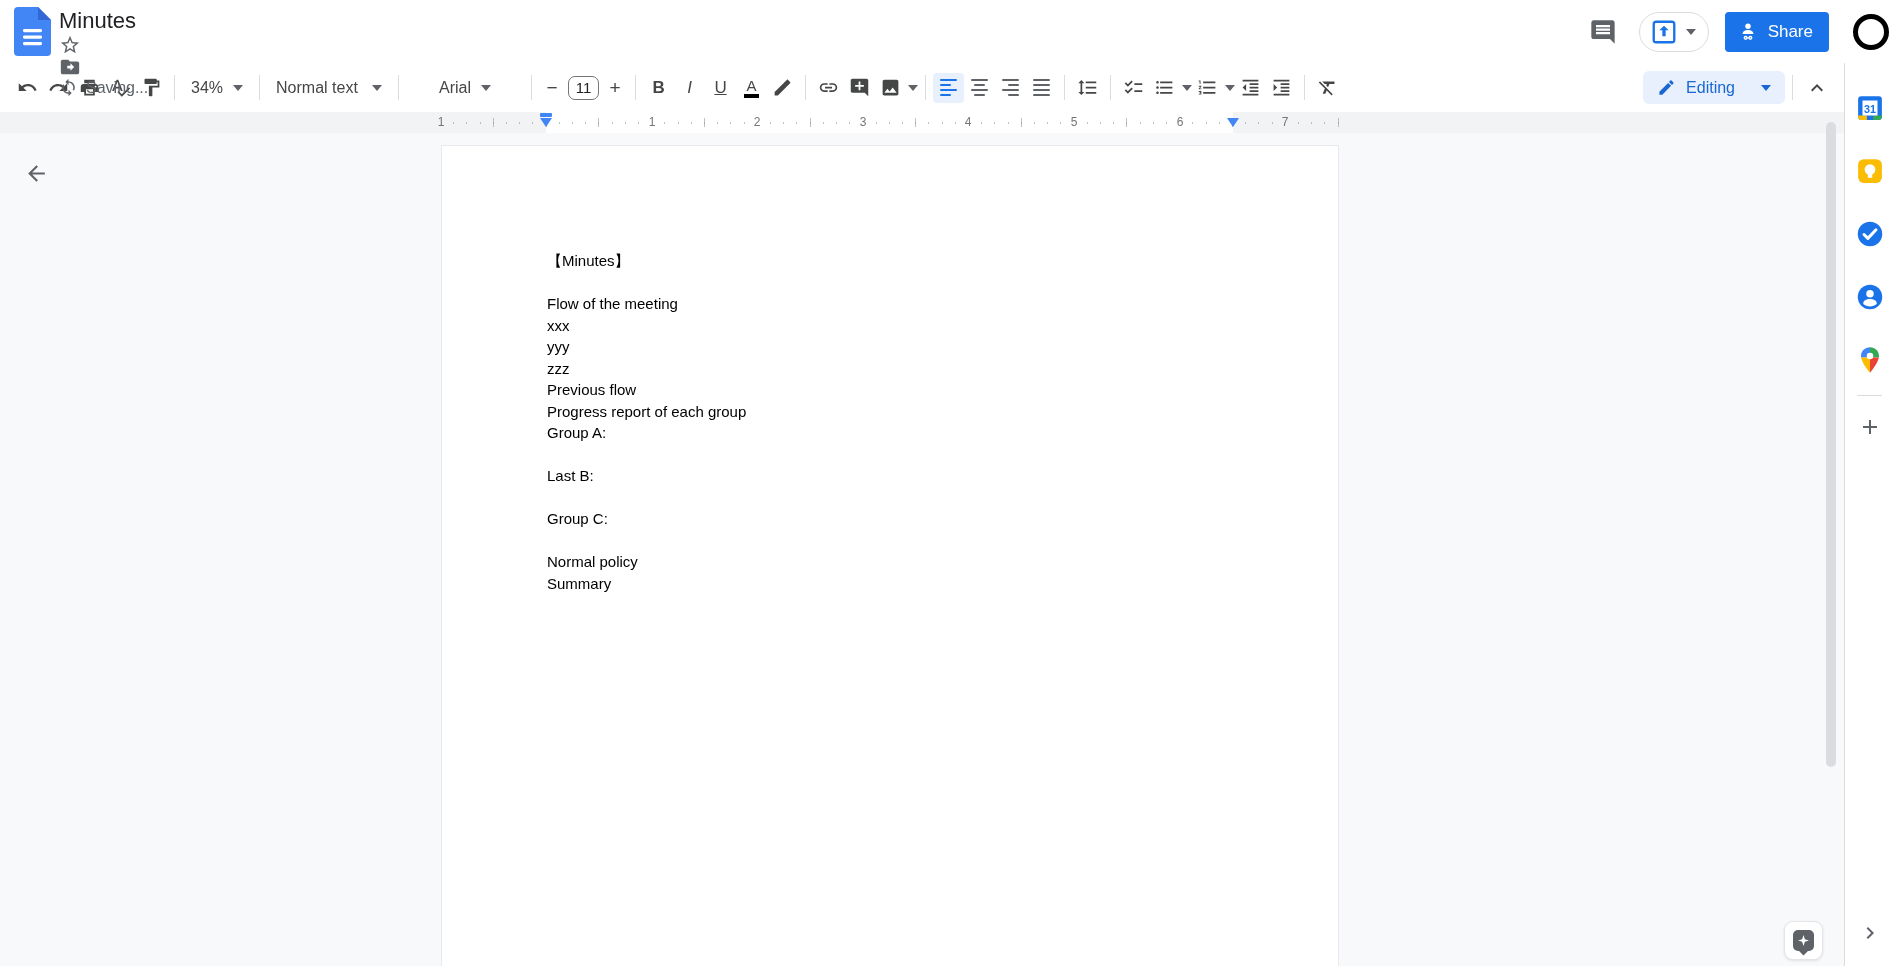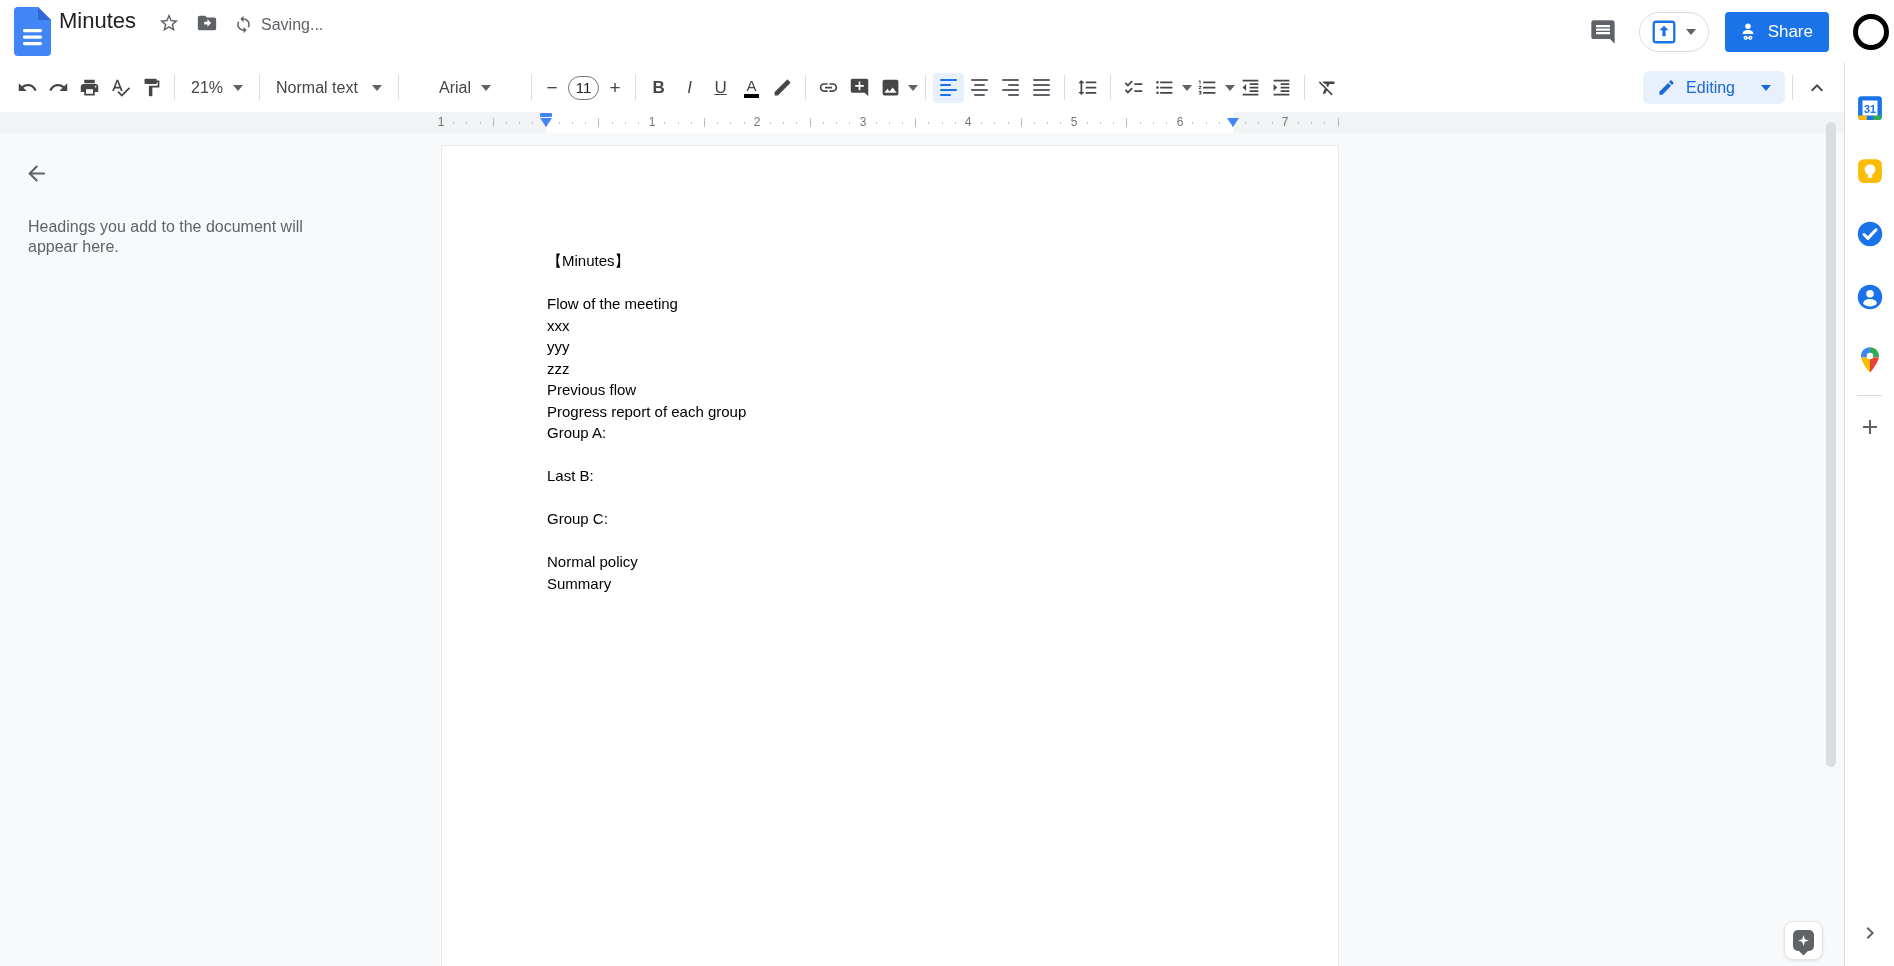--- a/index.html
+++ b/index.html
@@ -3,21 +3,21 @@
 <meta charset="utf-8">
 <style>
   * { margin:0; padding:0; box-sizing:border-box; }
   html,body { width:1894px; height:966px; overflow:hidden; background:#fff;
     font-family:"Liberation Sans","DejaVu Sans",sans-serif; }
   svg { display:block; }
 
   
   .header { position:absolute; left:0; top:0; width:1894px; height:63px; background:#fff; z-index:5; }
   .docs-logo { position:absolute; left:14px; top:7px; width:37px; height:49px; cursor:pointer; }
-  .title-row { position:absolute; left:59px; top:8px; display:flex; align-items:flex-end; }
+  .title-row { position:absolute; left:59px; top:8px; display:flex; align-items:flex-start;flex-direction:column; }
   .doc-title { font-size:22px; color:#202124; margin-right:22px; }
   .title-icon { width:22px; height:22px; color:#5f6368; margin-right:16px; cursor:pointer; }
   .title-icon svg { width:22px; height:22px; fill:currentColor; }
   .saving { display:flex; align-items:center; color:#5f6368; }
   .saving svg { width:19px; height:19px; fill:#5f6368; margin-right:8px; }
   .saving-label { font-size:16px; color:#5f6368; }
   .menu-row { position:absolute; left:52px; top:37px; display:flex; align-items:center; }
   .menu-item { font-size:17px; color:#202124; padding:3px 9px; border-radius:4px; cursor:pointer; }
   .last-edit { font-size:16px; color:#5f6368; text-decoration:underline; margin-left:12px; cursor:pointer; }
   .header-right { position:absolute; right:0; top:0; height:63px; display:flex; align-items:center; }
@@ -36,21 +36,21 @@
   .toolbar { position:absolute; left:0; top:63px; width:1844px; height:49px; background:#fff; display:flex; align-items:center; padding-left:12px; z-index:4; }
   .tbtn { height:30px; min-width:31px; display:flex; align-items:center; justify-content:center; border-radius:4px; color:#444746; cursor:pointer; flex:none; }
   .tbtn svg { width:21px; height:21px; fill:#444746; }
   .tsep { width:1px; height:25px; background:#dadce0; margin:0 7px; flex:none; }
   .tdrop { display:flex; align-items:center; height:30px; padding:0 9px; border-radius:4px; cursor:pointer; flex:none; }
   .tdrop-label { font-size:16px; color:#444746; }
   .tdrop .caret { margin-left:10px; border-top-color:#5f6368; }
   .drop-styles { width:124px; justify-content:space-between; }
   .drop-font { width:118px; justify-content:center; }
   .sizebtn { font-size:19px; color:#444746; width:26px; height:30px; display:flex; align-items:center; justify-content:center; cursor:pointer; }
-  .sizebox { width:31px; height:24px; border:1px solid #747775; border-radius:12px; display:flex; align-items:center; justify-content:center; font-size:15px; color:#202124; margin:0 3px; cursor:text; }
+  .sizebox { width:31px; height:24px; border:1px solid #747775; border-radius:7px; display:flex; align-items:center; justify-content:center; font-size:15px; color:#202124; margin:0 3px; cursor:text; }
   .glyph-b { font-weight:700; font-size:17px; }
   .glyph-i { font-style:italic; font-size:17px; }
   .glyph-u { text-decoration:underline; font-size:17px; }
   .color-btn { display:flex; flex-direction:column; align-items:center; justify-content:center; }
   .color-a { font-size:15px; line-height:15px; color:#444746; }
   .color-bar { width:15px; height:4px; background:#000; margin-top:1px; }
   .align-lines { display:flex; flex-direction:column; gap:2.5px; width:17px; }
   .align-lines i { display:block; height:2.3px; background:#5f6368; border-radius:1px; }
   .align-left-lines i:nth-child(even) { width:11px; align-self:flex-start; }
   .align-center-lines i:nth-child(even) { width:11px; align-self:center; }
@@ -187,21 +187,21 @@
         <path d="M12.45 16h2.09L9.43 3H7.57L2.46 16h2.09l1.12-3h5.64l1.14 3zm-6.02-5L8.5 5.48 10.57 11H6.43zm15.16.59l-8.09 8.09L9.83 16l-1.41 1.41 5.09 5.09L23 13l-1.41-1.41z"></path>
       </svg>
     </div>
   <div class="tbtn">
       <svg viewBox="0 0 24 24">
         <path d="M18 4V3c0-.55-.45-1-1-1H5c-.55 0-1 .45-1 1v4c0 .55.45 1 1 1h12c.55 0 1-.45 1-1V6h1v4H9v11c0 .55.45 1 1 1h2c.55 0 1-.45 1-1v-9h8V4h-3z"></path>
       </svg>
     </div>
   <div class="tsep"></div>
   <div class="tdrop">
-    <span class="tdrop-label">21%</span>
+    <span class="tdrop-label">34%</span>
     <span class="caret"></span>
   </div>
   <div class="tsep"></div>
   <div class="tdrop drop-styles">
     <span class="tdrop-label">Normal text</span>
     <span class="caret"></span>
   </div>
   <div class="tsep"></div>
   <div class="tdrop drop-font">
     <span class="tdrop-label">Arial</span>
@@ -350,21 +350,20 @@
   <div class="ind-tri" style="left:540px"></div>
   <div class="ind-tri" style="left:1227px"></div>
 </div>
 
 <div class="canvas">
   <div class="outline-back">
     <svg viewBox="0 0 24 24">
         <path d="M20 11H7.83l5.59-5.59L12 4l-8 8 8 8 1.41-1.41L7.83 13H20v-2z"></path>
       </svg>
   </div>
-  <div class="outline-placeholder">Headings you add to the document will appear here.</div>
 
   <div class="page">
     <div class="doc-text">
       <div class="doc-line">【Minutes】</div>
       <div class="doc-line"></div>
       <div class="doc-line">Flow of the meeting</div>
       <div class="doc-line">xxx</div>
       <div class="doc-line">yyy</div>
       <div class="doc-line">zzz</div>
       <div class="doc-line">Previous flow</div>

